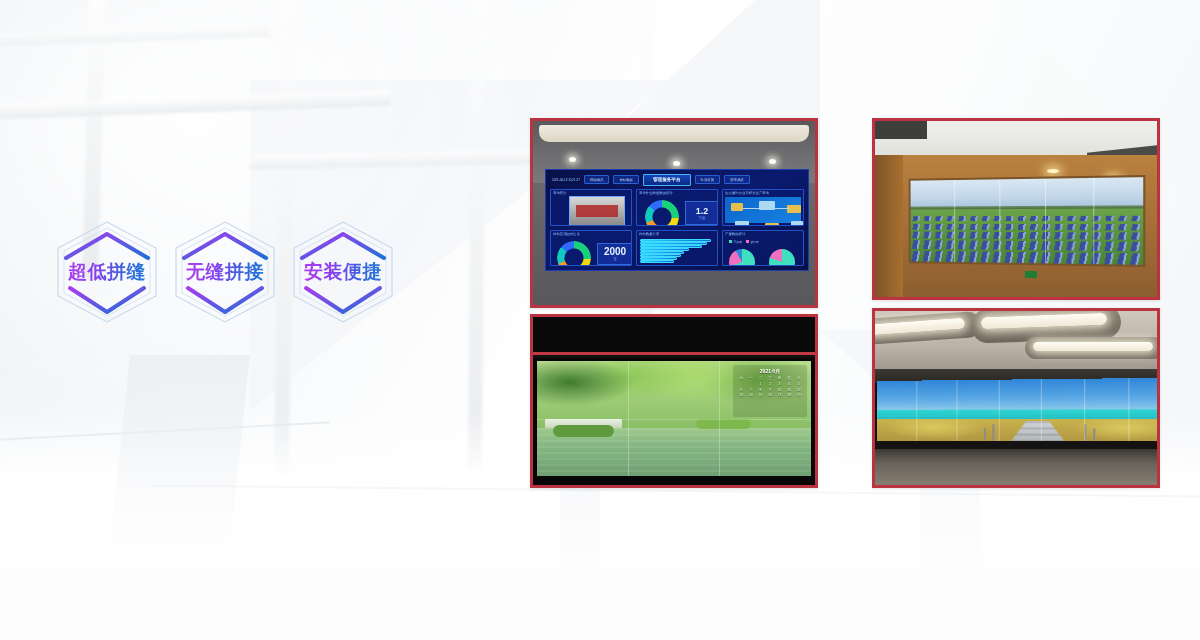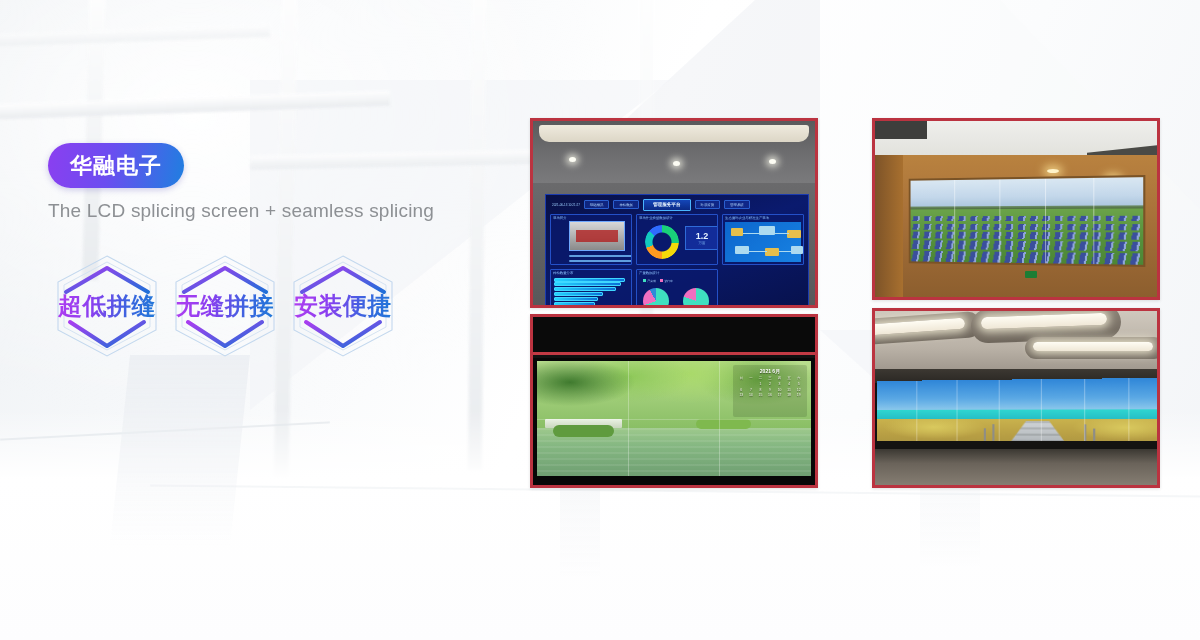--- a/index.html
+++ b/index.html
@@ -72,21 +72,21 @@
   .title { margin-top:28px; font-size:46px; font-weight:bold; color:#464849;
            letter-spacing:1px; line-height:1.05; white-space:nowrap; }
   .subtitle { margin-top:12px; font-size:19px; color:#8d9094; letter-spacing:.2px; }
 
   
   .features { margin-top:28px; display:flex; gap:0; }
   .feat { position:relative; width:118px; height:112px;
           display:flex; align-items:center; justify-content:center; }
   .feat svg { position:absolute; left:0; top:0; width:118px; height:112px; }
   .feat-label {
-    position:relative; z-index:3; font-size:24px; font-weight:bold;
+    position:relative; z-index:3; font-size:19px; font-weight:bold;
     letter-spacing:.5px;
     background:linear-gradient(95deg,#b03df0 0%,#8a3ff0 35%,#3d63e0 70%,#1f79d8 100%);
     -webkit-background-clip:text; background-clip:text; color:transparent;text-decoration:underline;
     -webkit-text-fill-color:transparent;
   }
 
   
   .photos { position:absolute; left:530px; top:118px; }
   .frame { position:absolute; border:3px solid #bb3340; background:#111;
            overflow:hidden; box-shadow:0 1px 3px rgba(0,0,0,.12); }
@@ -98,21 +98,21 @@
 
   
   .tl-ceil { position:absolute; left:0; top:0; right:0; height:62px;
              background:linear-gradient(180deg,#5a5a5c 0%,#6e6e70 55%,#7a7a7c 100%); }
   .tl-cove { position:absolute; left:6px; top:4px; right:6px; height:17px;
              background:linear-gradient(180deg,#efeade,#dcd6c6); border-radius:3px 3px 10px 10px; }
   .tl-dot { position:absolute; width:7px; height:5px; border-radius:50%;
             background:#fdfdf4; box-shadow:0 0 7px 3px rgba(255,255,240,.75); }
   .tl-wall { position:absolute; left:0; top:62px; right:0; bottom:0;
              background:linear-gradient(180deg,#6a6a6c,#58585a); }
-  .dash { position:absolute; left:12px; top:73px; width:264px; height:130px;
+  .dash { position:absolute; left:12px; top:48px; width:264px; height:102px;
           background:linear-gradient(160deg,#081046 0%,#0a1a6e 45%,#071048 100%);
           border:1px solid #1b3bb0; }
   .dnav { position:absolute; left:3px; top:3px; right:3px; height:13px;
           display:flex; align-items:center; gap:4px; padding:0 3px; }
   .dnav .stamp { font-size:3px; color:#9fd0ff; white-space:nowrap; }
   .dnav .tab { height:9px; flex:0 0 auto; padding:0 5px; border:1px solid #2a5fd0;
                background:rgba(20,50,160,.6); border-radius:1px;
                display:flex; align-items:center; font-size:3.4px; color:#b6dcff;}
   .dnav .tabbig { height:12px; padding:0 9px; font-size:4.6px; font-weight:bold;
                   background:linear-gradient(180deg,#1446b8,#0b2a86);
@@ -262,24 +262,22 @@
     <div class="floor-line fl2"></div>
     <div class="floor-line fl3"></div>
     <div class="floor-line fl4"></div>
     <div class="floor-line fl5"></div>
   </div>
 </div>
 
 <div class="left">
 
   <div class="badge-row">
-    <div class="badge-brand">华融电子</div>
-  </div>
-
-  <div class="subtitle">The LCD splicing screen + seamless splicing</div>
+  </div>
+
 
   <div class="features">
 
     <div class="feat">
       <svg viewBox="0 0 118 112">
         <defs>
           <linearGradient id="gch1" x1="0" y1="0" x2="1" y2="1">
             <stop offset="0%" stop-color="#a93df0"></stop>
               <stop offset="100%" stop-color="#1f6fd8"></stop>
           </linearGradient>
@@ -371,20 +369,29 @@
               <div class="mapnode" style="left:40px;top:26px;width:14px;height:8px"></div>
               <div class="mapnode" style="left:66px;top:24px;width:12px;height:8px;background:#bff0ff"></div>
 
               <div class="mapline" style="left:18px;top:11px;width:18px"></div>
               <div class="mapline" style="left:50px;top:11px;width:14px"></div>
               <div class="mapline" style="left:24px;top:29px;width:18px"></div>
               <div class="mapline" style="left:54px;top:29px;width:14px"></div>
             </div>
           </div>
 
+          <div class="card">
+            <span class="card-t">种植区域面积占比</span>
+            <div class="donut" style="left:6px;top:10px"></div>
+            <div class="kpi" style="left:46px;top:12px;width:36px;height:22px">
+              <b style="font-size:10px">2000</b>
+              <i style="font-size:3.2px">亩</i>
+            </div>
+
+          </div>
 
           <div class="card">
             <span class="card-t">种植数量分布</span>
             <div class="bars">
               <div class="bar" style="width:96%"></div>
               <div class="bar" style="width:90%"></div>
               <div class="bar" style="width:84%"></div>
               <div class="bar" style="width:66%"></div>
               <div class="bar" style="width:60%"></div>
               <div class="bar" style="width:55%"></div>

